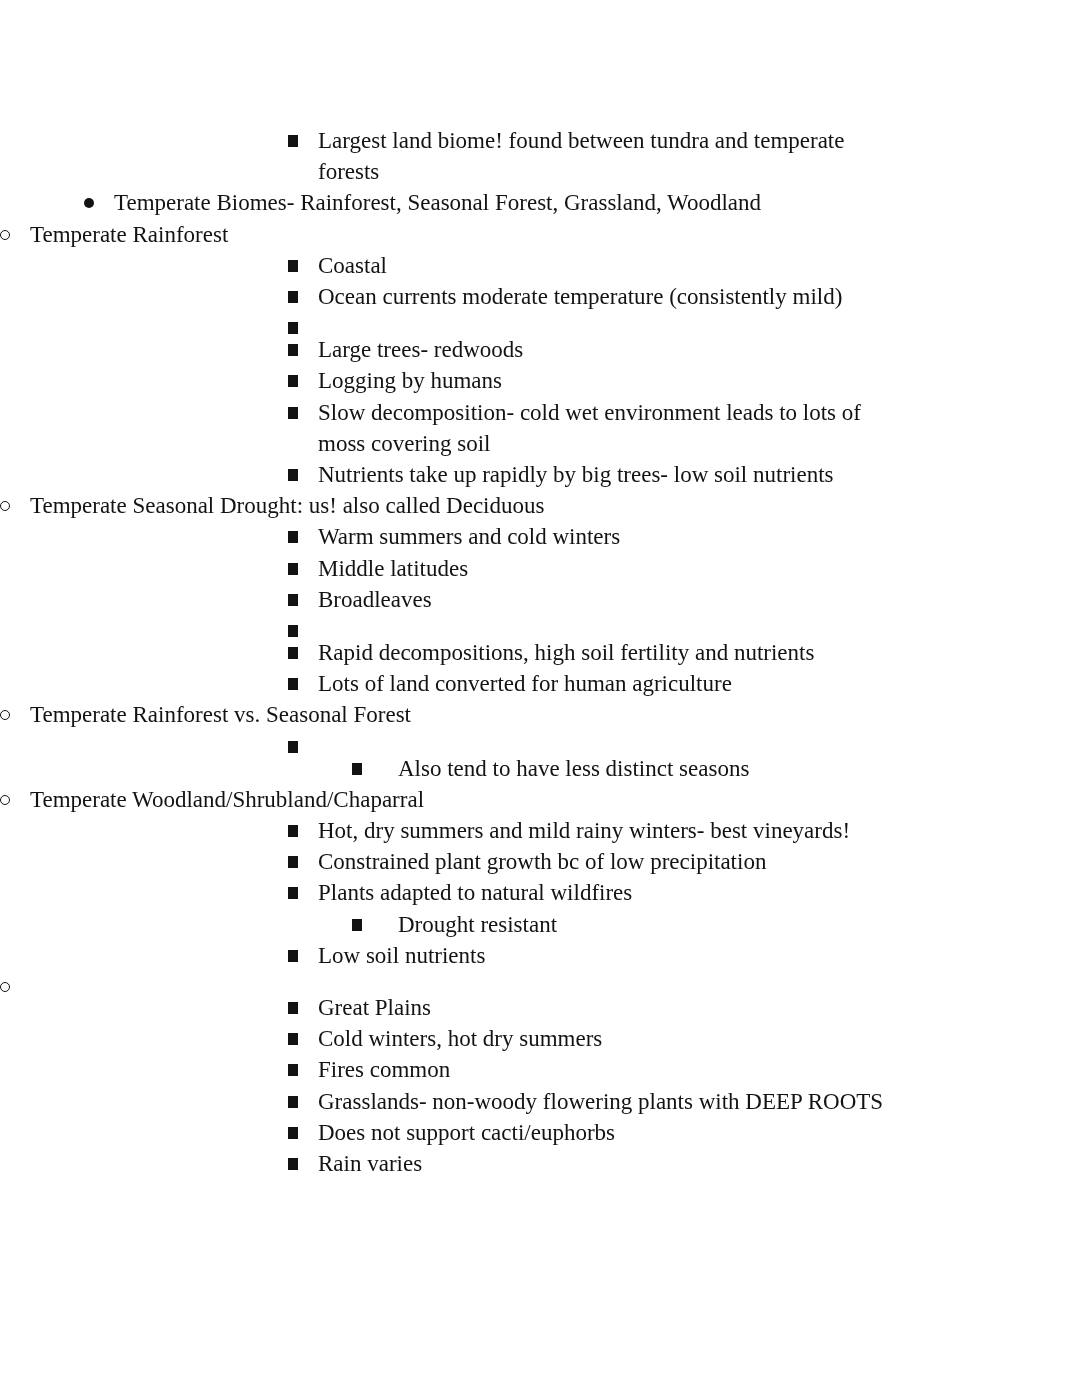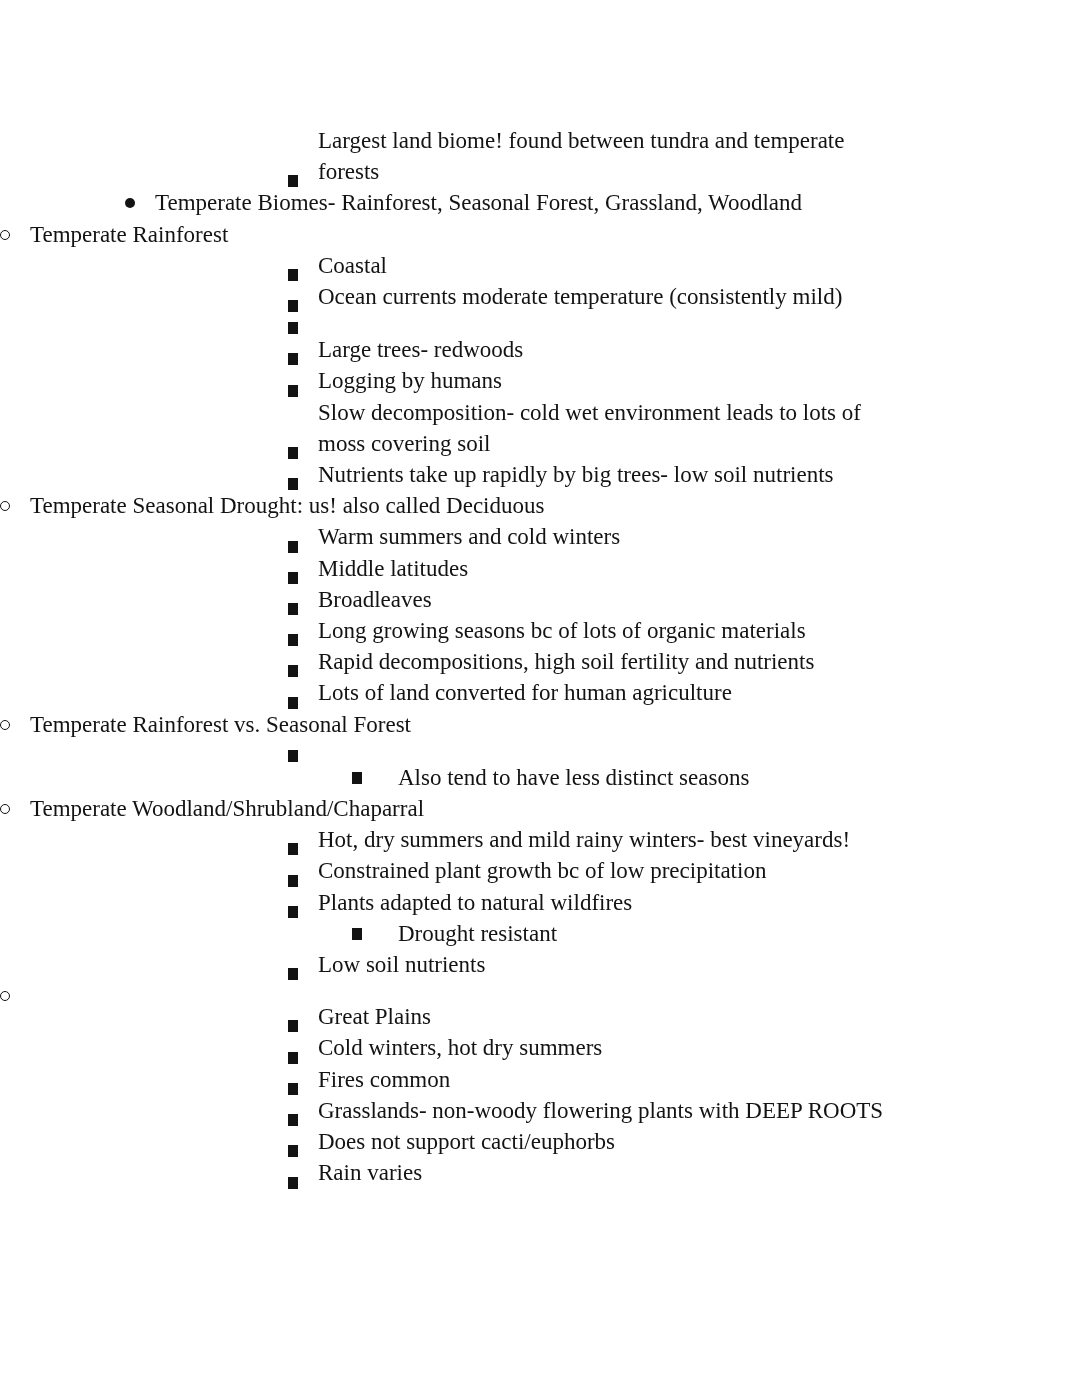--- a/index.html
+++ b/index.html
@@ -18,23 +18,23 @@
   }
   .list {
     padding: 125px 130px 0 0;
   }
   .row {
     display: flex;
     align-items: flex-start;
     font-size: 23px;
     line-height: 31.2px;
   }
-  .lvl1 { padding-left: 84px; margin-left: 41px; }
+  .lvl1 { padding-left: 84px; }
   .lvl2 { }
-  .lvl3 { padding-left: 288px; align-items: flex-end; }
+  .lvl3 { padding-left: 288px; }
   .lvl4 { padding-left: 352px; gap: 16px; }
   .bullet {
     flex: 0 0 30px;
     display: block;
   }
   .b-disc {
     display: block;
     width: 10px; height: 10px;
     border-radius: 50%;
     background: #131313;
@@ -146,21 +146,20 @@
       <div class="row lvl3">
         <span class="bullet">
           <span class="b-square"></span>
         </span>
         <span class="text">Broadleaves</span>
       </div>
       <div class="row lvl3">
         <span class="bullet">
           <span class="b-square"></span>
         </span>
-        <span class="text">Long growing seasons bc of lots of organic materials</span>
       </div>
       <div class="row lvl3">
         <span class="bullet">
           <span class="b-square"></span>
         </span>
         <span class="text">Rapid decompositions, high soil fertility and nutrients</span>
       </div>
       <div class="row lvl3">
         <span class="bullet">
           <span class="b-square"></span>

